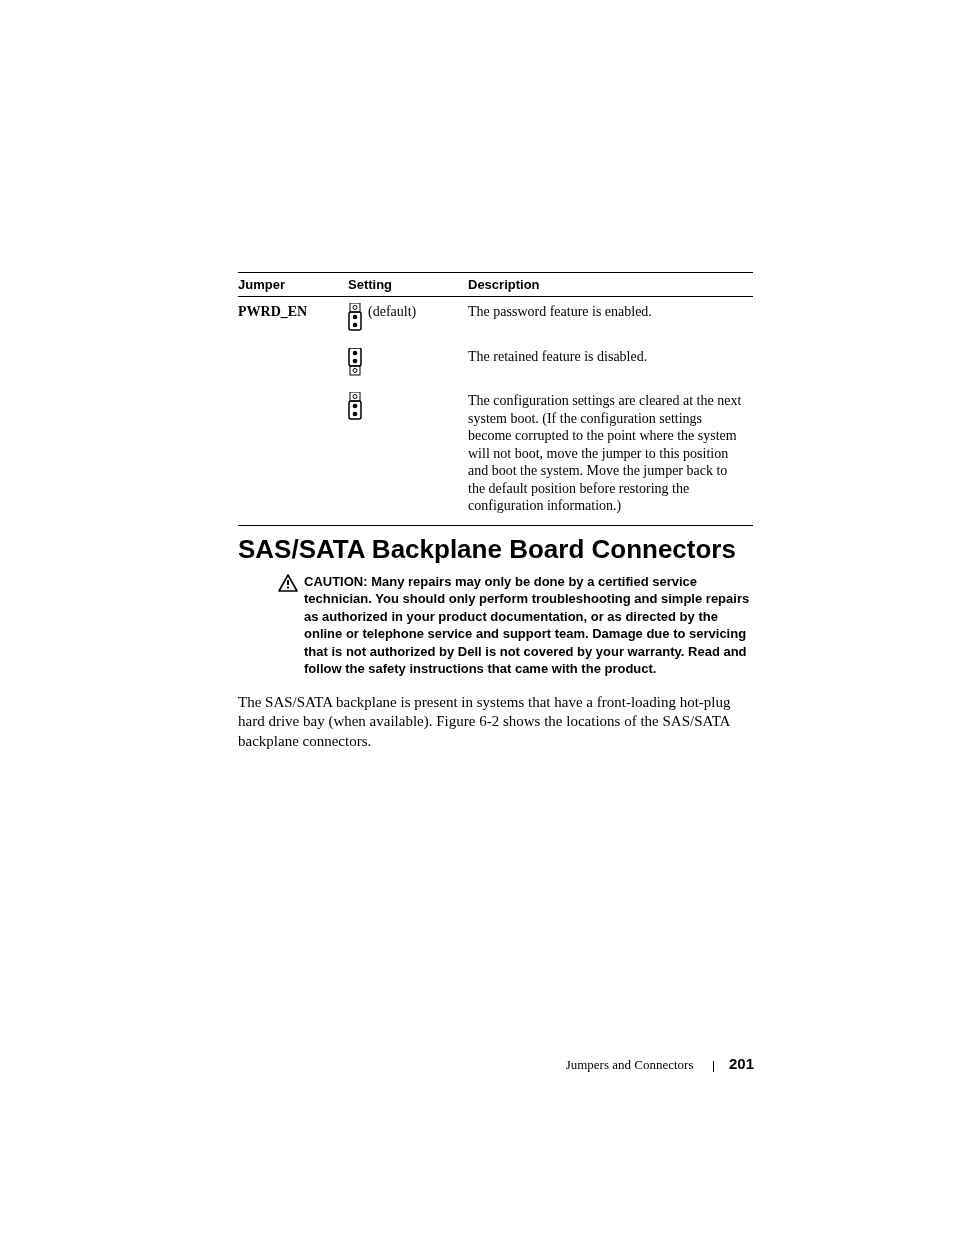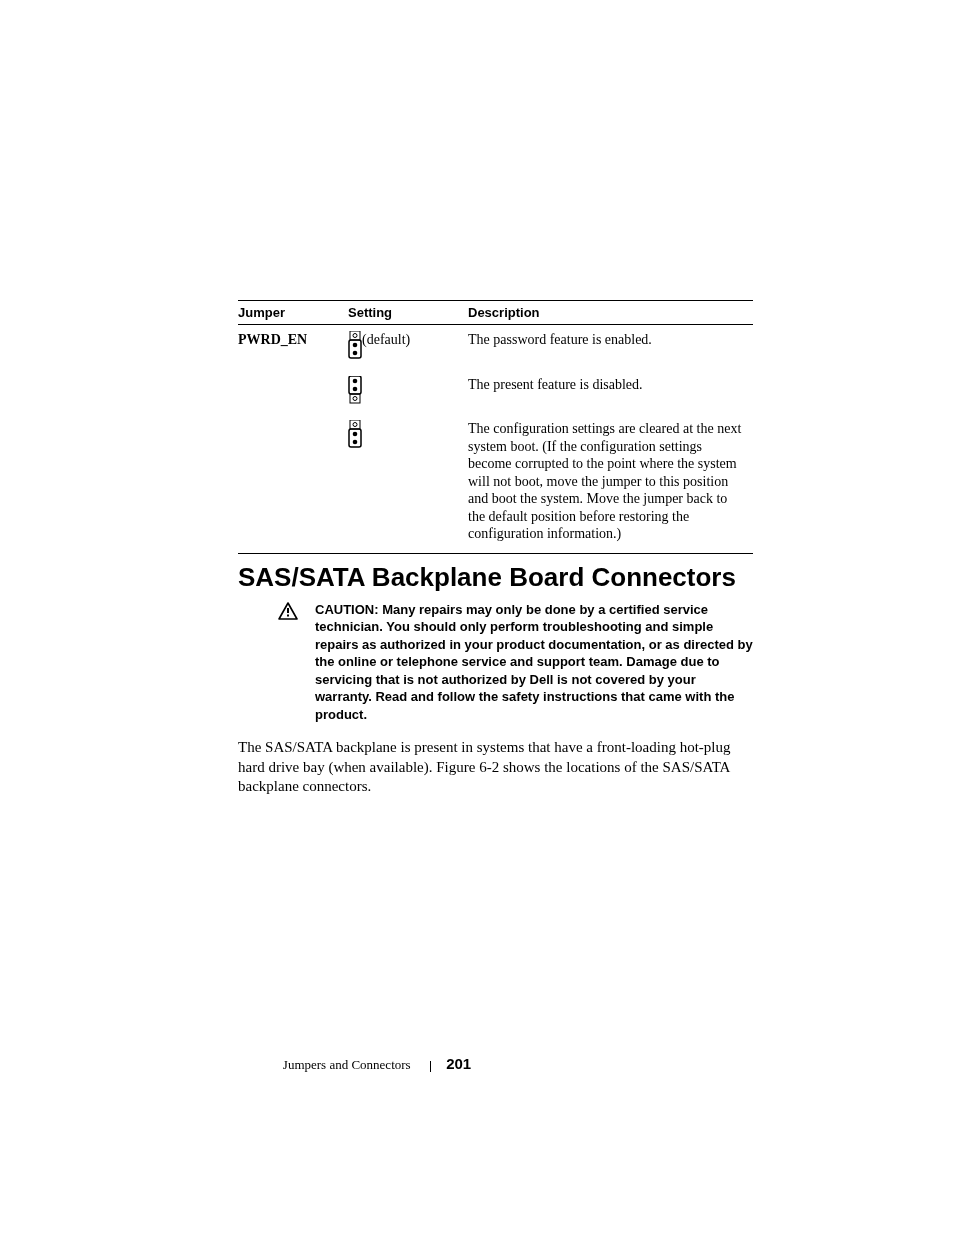--- a/index.html
+++ b/index.html
@@ -22,21 +22,20 @@
     font-family: Arial, Helvetica, sans-serif;
     font-weight: bold;
     font-size: 13px;
     margin-bottom: 10px;
   }
   .table-caption .tnum { margin-right: 14px; }
   table.jumper {
     border-collapse: collapse;
     width: 100%;
     font-size: 14px;
-    margin-top: 28px;
   }
   table.jumper thead th {
     font-family: Arial, Helvetica, sans-serif;
     font-size: 13px;
     font-weight: bold;
     text-align: left;
     padding: 4px 6px 4px 0;
     border-top: 1.5px solid #000;
     border-bottom: 1px solid #000;
   }
@@ -47,57 +46,58 @@
   }
   table.jumper tbody tr:last-child td {
     border-bottom: 1.5px solid #000;
     padding-bottom: 10px;
   }
   td.col-jumper { width: 100px; font-family: Georgia, serif; font-weight: bold; }
   td.col-setting { width: 110px; white-space: nowrap; }
   td.col-setting .setting-row {
     display: inline-flex;
     align-items: flex-start;
+    gap: 6px;
   }
   td.col-desc { }
   .jumper-icon {
     display: inline-block;
     width: 14px;
     vertical-align: top;
   }
   .jumper-icon svg { display:block; }
   h2.section {
     font-family: Arial, Helvetica, sans-serif;
     font-weight: bold;
     font-size: 26px;
     margin: 8px 0 8px 0;
   }
   .caution {
     display: flex;
     align-items: flex-start;
-    gap: 17px;
+    gap: 6px;
     font-family: Arial, Helvetica, sans-serif;
     font-weight: bold;
     font-size: 13px;
     line-height: 1.35;
     margin-bottom: 12px;
     padding-left: 40px;
   }
   .caution .icon { flex: 0 0 auto; margin-top:1px; }
   .caution .label { }
   .bodytext {
     font-size: 15px;
     line-height: 1.3;
   }
   .footer {
     position: absolute;
     left: 0;
     right: 200px;
     bottom: 162px;
-    text-align: center;
+    text-align: right;
     font-family: Georgia, serif;
     font-size: 13px;
   }
   .footer .sep {
     display:inline-block;
     border-left:1px solid #000;
     height:11px;
     vertical-align:middle;
     margin: 0 12px 0 16px;
   }
@@ -145,21 +145,21 @@
                 <rect x="1" y="0" width="12" height="18" rx="2" fill="none" stroke="#000" stroke-width="1.5"></rect>
                 <circle cx="7" cy="5" r="2.3" fill="#000"></circle>
                 <circle cx="7" cy="13" r="2.3" fill="#000"></circle>
                 <rect x="2" y="18" width="10" height="9" fill="none" stroke="#000" stroke-width="1"></rect>
                 <circle cx="7" cy="22.5" r="2" fill="none" stroke="#000" stroke-width="1"></circle>
               </svg>
             </span>
             <span></span>
           </span>
         </td>
-        <td class="col-desc">The present feature is disabled.</td>
+        <td class="col-desc">The retained feature is disabled.</td>
       </tr>
       <tr>
         <td class="col-jumper"></td>
         <td class="col-setting">
           <span class="setting-row">
             <span class="jumper-icon">
               <svg width="14" height="28" viewBox="0 0 14 28">
                 <rect x="2" y="0" width="10" height="9" fill="none" stroke="#000" stroke-width="1"></rect>
                 <circle cx="7" cy="4.5" r="2" fill="none" stroke="#000" stroke-width="1"></circle>
                 <rect x="1" y="9" width="12" height="18" rx="2" fill="none" stroke="#000" stroke-width="1.5"></rect>

